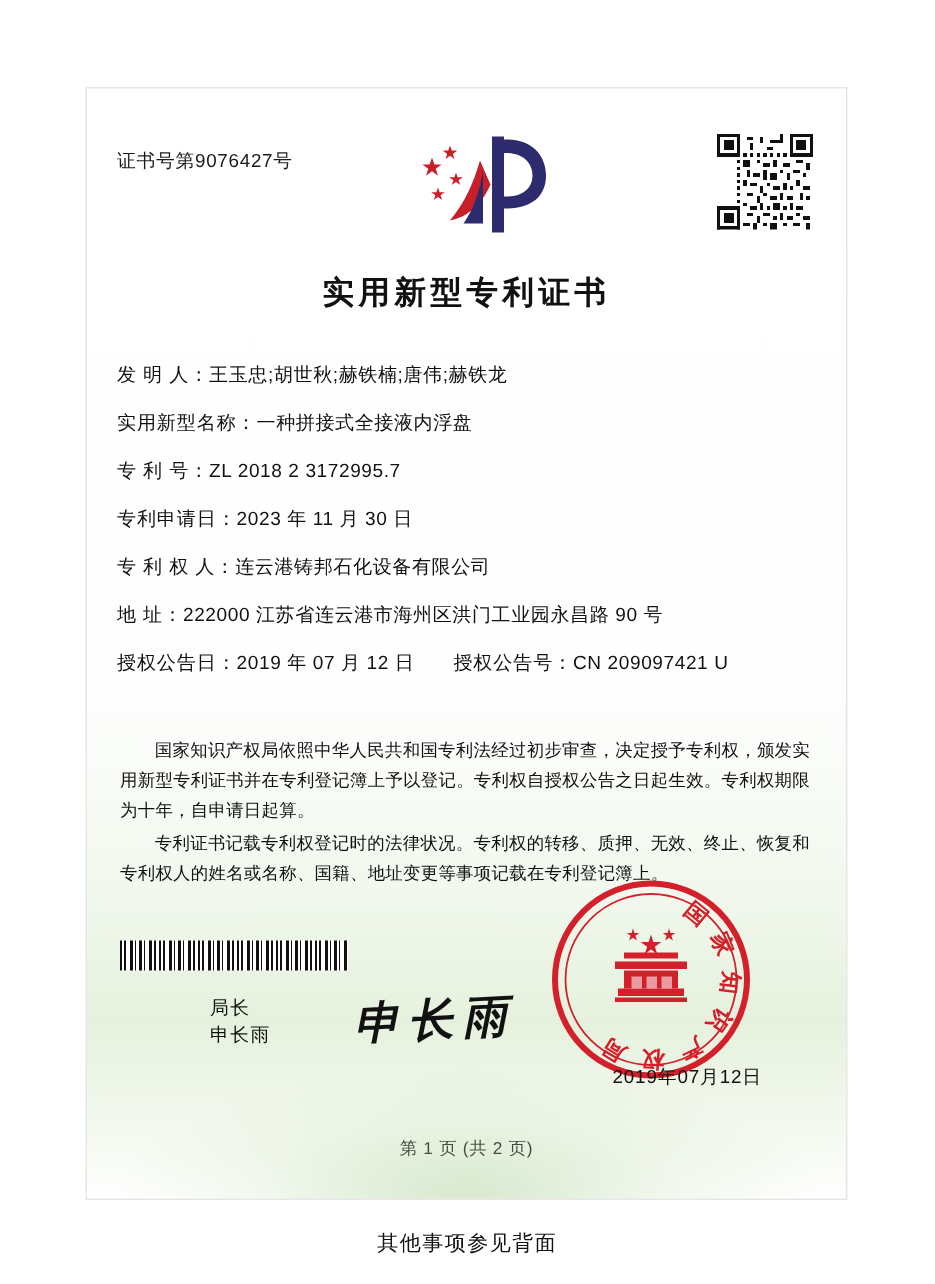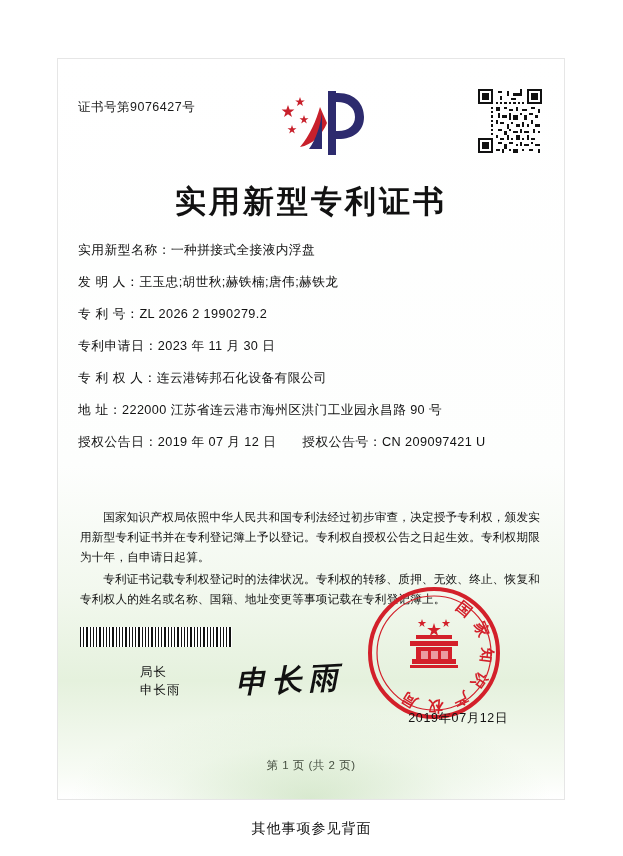--- a/index.html
+++ b/index.html
@@ -81,21 +81,21 @@
   }
 
   
   .cert-title {
     position: absolute;
     left: 0;
     right: 0;
     top: 122px;
     text-align: center;
     font-family: "DejaVu Sans", sans-serif;
-    font-size: 31px;
+    font-size: 21px;
     font-weight: bold;
     letter-spacing: 3px;
     color: #111;
   }
 
   
   .fields {
     position: absolute;
     left: 20px;
     top: 182px;
@@ -133,21 +133,21 @@
   }
   .field.addr .val {
     line-height: 18px;
   }
 
   
   .paras {
     position: absolute;
     left: 22px;
     right: 24px;
-    top: 448px;
+    top: 432px;
     font-size: 11.6px;
     line-height: 20px;
     color: #111;
     text-align: justify;
   }
   .para {
     text-indent: 2em;
     margin: 0 0 2px 0;
     letter-spacing: 0.2px;
   }
@@ -358,32 +358,32 @@
           <rect x="27" y="27" width="1" height="2"></rect>
         </g>
       </svg>
     </div>
 
     <div class="cert-title">实用新型专利证书</div>
 
     <div class="fields">
 
       <div class="field">
+        <span class="lbl">发 明 人：</span>
+        <span class="val">王玉忠;胡世秋;赫铁楠;唐伟;赫铁龙</span>
+      </div>
+
+      <div class="field">
         <span class="lbl">实用新型名称：</span>
         <span class="val">一种拼接式全接液内浮盘</span>
       </div>
 
       <div class="field">
-        <span class="lbl">发 明 人：</span>
-        <span class="val">王玉忠;胡世秋;赫铁楠;唐伟;赫铁龙</span>
-      </div>
-
-      <div class="field">
         <span class="lbl">专 利 号：</span>
-        <span class="val">ZL 2026 2 1990279.2</span>
+        <span class="val">ZL 2018 2 3172995.7</span>
       </div>
 
       <div class="field">
         <span class="lbl">专利申请日：</span>
         <span class="val">2023 年 11 月 30 日</span>
       </div>
 
       <div class="field">
         <span class="lbl">专 利 权 人：</span>
         <span class="val">连云港铸邦石化设备有限公司</span>

